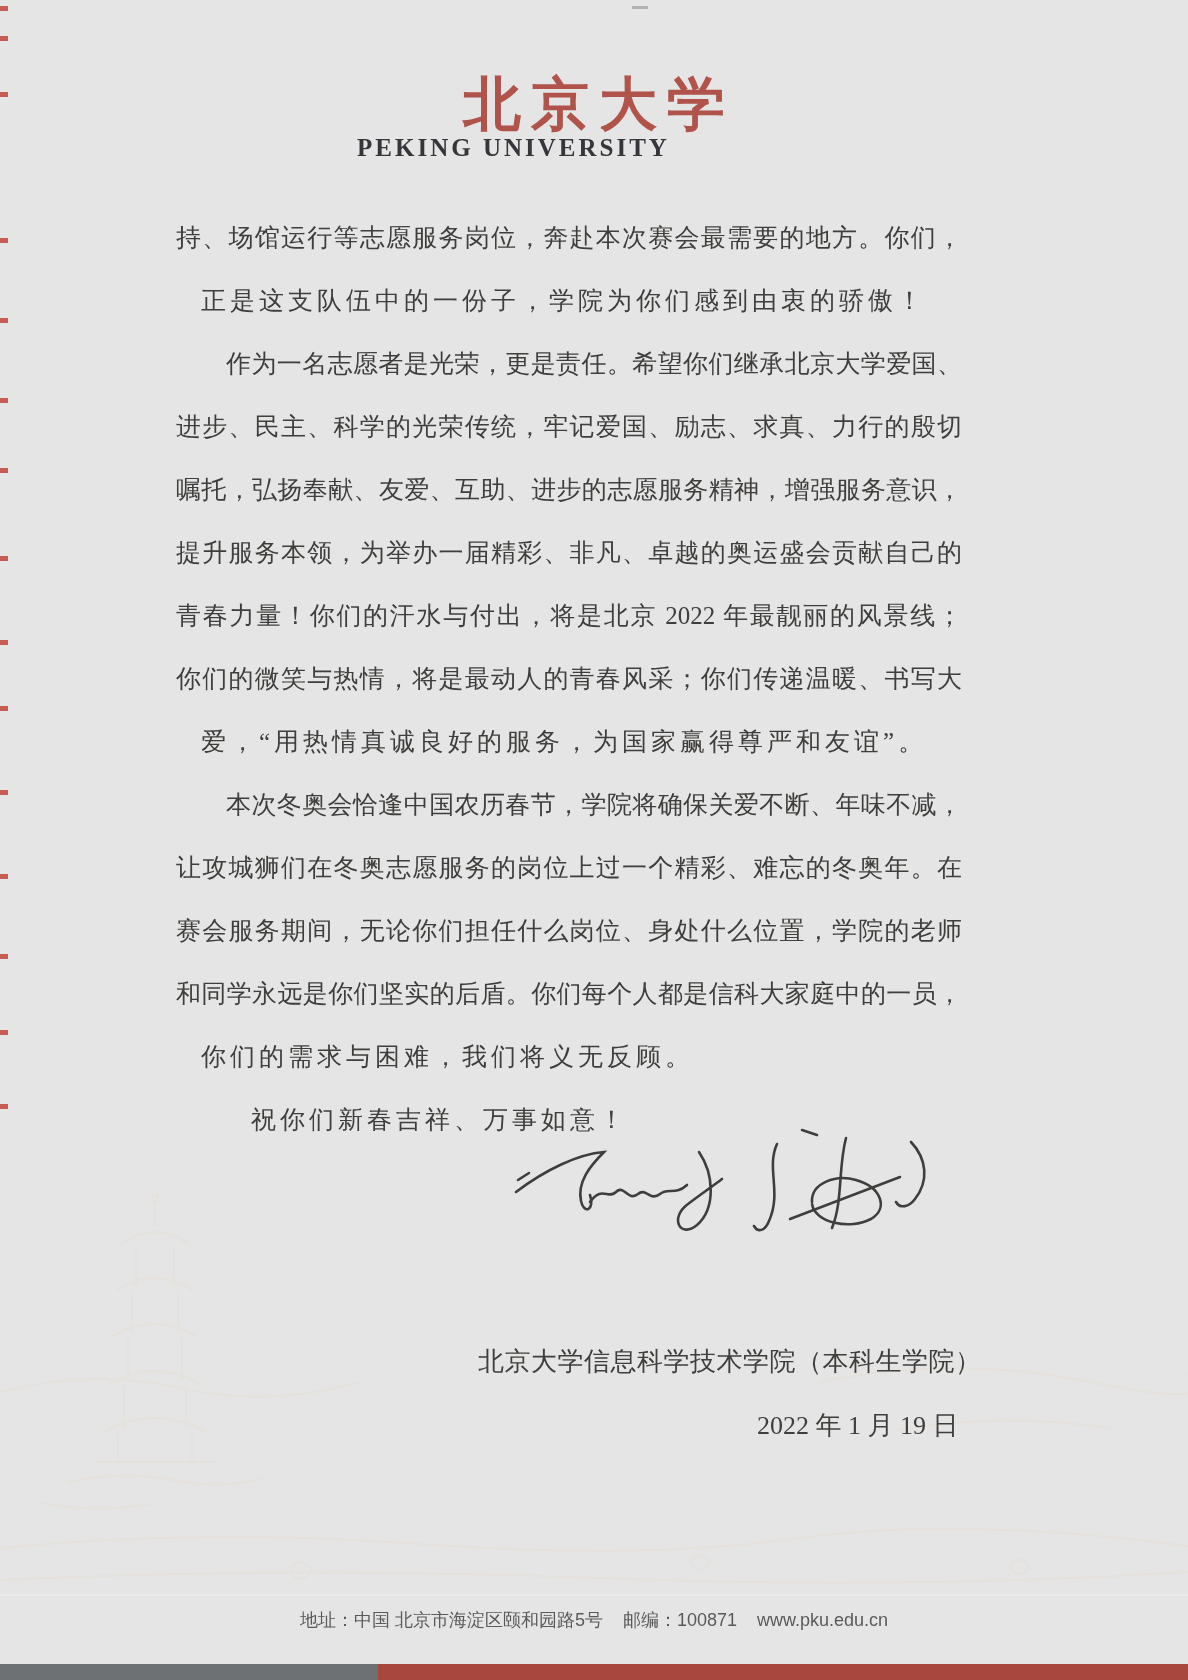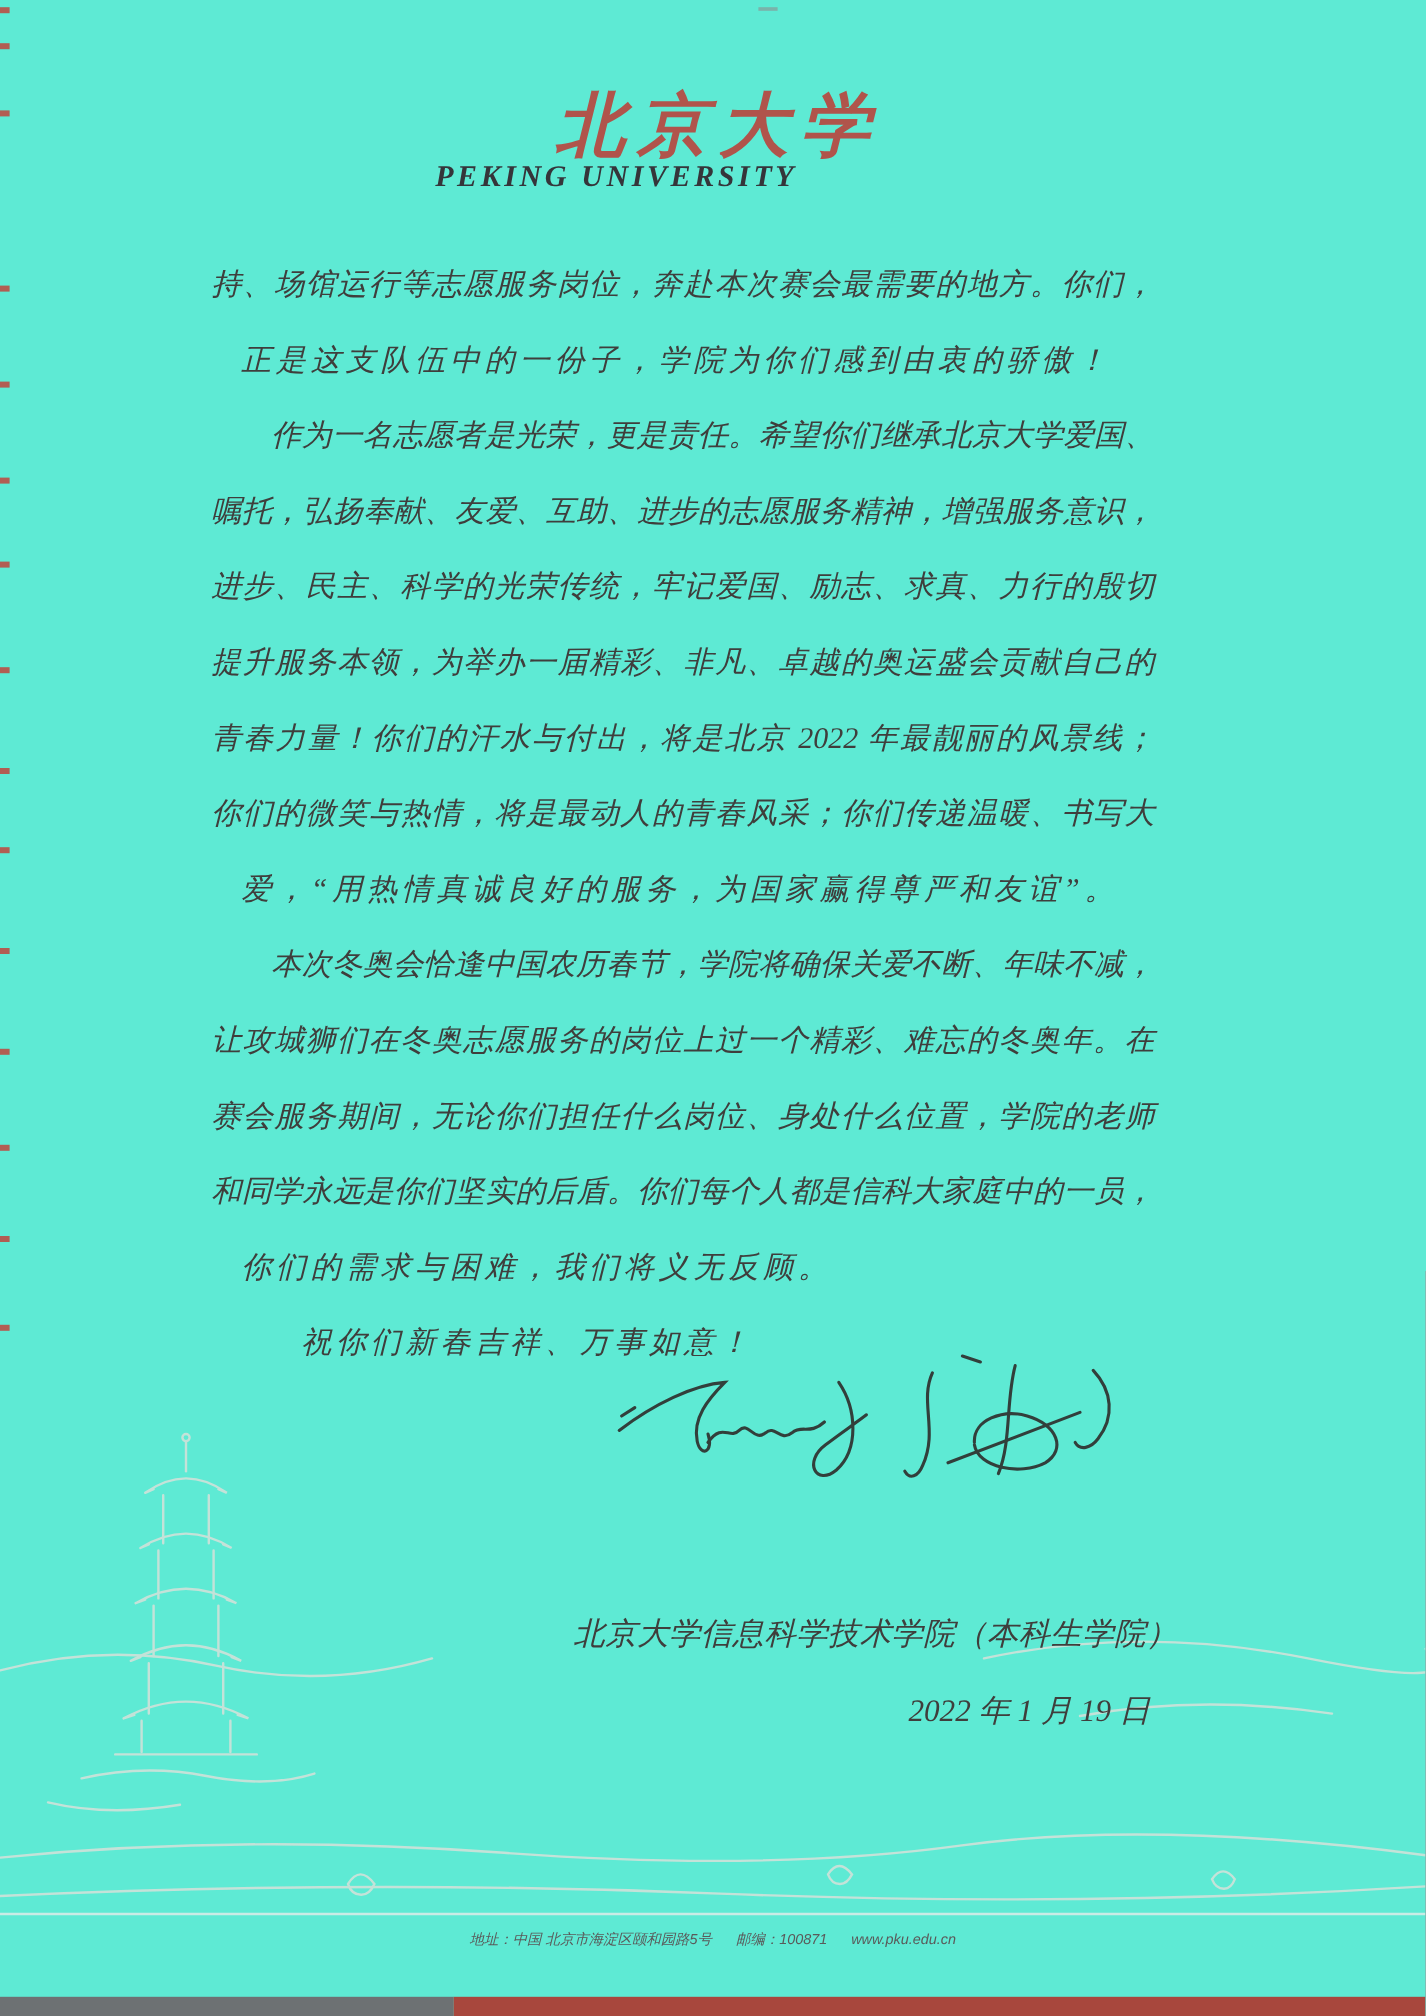--- a/index.html
+++ b/index.html
@@ -1,23 +1,22 @@
 <!DOCTYPE html>
 <html><head>
 <meta charset="utf-8">
 <style>
   html,body{margin:0;padding:0;background:#9a9a9a;}
   .page{
     position:relative;
     width:1188px;height:1680px;
     margin:0 auto;
-    background:#5eead4;
+    background:#e5e5e5;
     overflow:hidden;
     font-family:"Liberation Serif", serif;
-    font-style:italic;
   }
   
   .logo-cn{
     position:absolute;left:0;top:66px;width:1188px;
     text-align:center;
     font-size:58px;font-weight:bold;
     color:#b0544b;
     letter-spacing:10px;
     text-indent:10px;
     font-family:"Liberation Serif", serif;
@@ -59,21 +58,21 @@
   }
   .date-line{
     position:absolute;left:757px;top:1410px;
     font-size:26px;color:#3f3e3c;line-height:32px;z-index:2;
   }
   
   .footer{
     position:absolute;left:0;top:1608px;width:1188px;
     text-align:center;
     font-family:"Liberation Sans", sans-serif;
-    font-size:12px;color:#5a5a5a;z-index:2;
+    font-size:18px;color:#5a5a5a;z-index:2;
   }
   .footer span{margin:0 10px;}
   .bottom-bar{position:absolute;left:0;bottom:0;width:1188px;height:16px;display:flex;z-index:3;}
   .bar-gray{width:378px;height:100%;background:#6d7173;}
   .bar-red{flex:1;height:100%;background:#a8473d;}
   
   .edge-mark{
     position:absolute;left:0;width:8px;height:5px;
     background:#c0453c;opacity:.85;z-index:4;
   }
@@ -142,22 +141,22 @@
 
   <header>
     <div class="logo-cn">北京大学</div>
     <div class="logo-en">PEKING UNIVERSITY</div>
   </header>
 
   <main class="body-text">
     <div class="line j">持、场馆运行等志愿服务岗位，奔赴本次赛会最需要的地方。你们，</div>
     <div class="line end">正是这支队伍中的一份子，学院为你们感到由衷的骄傲！</div>
     <div class="line j ind">作为一名志愿者是光荣，更是责任。希望你们继承北京大学爱国、</div>
+    <div class="line j">进步、民主、科学的光荣传统，牢记爱国、励志、求真、力行的殷切</div>
     <div class="line j">嘱托，弘扬奉献、友爱、互助、进步的志愿服务精神，增强服务意识，</div>
-    <div class="line j">进步、民主、科学的光荣传统，牢记爱国、励志、求真、力行的殷切</div>
     <div class="line j">提升服务本领，为举办一届精彩、非凡、卓越的奥运盛会贡献自己的</div>
     <div class="line j">青春力量！你们的汗水与付出，将是北京 2022 年最靓丽的风景线；</div>
     <div class="line j">你们的微笑与热情，将是最动人的青春风采；你们传递温暖、书写大</div>
     <div class="line end">爱，“用热情真诚良好的服务，为国家赢得尊严和友谊”。</div>
     <div class="line j ind">本次冬奥会恰逢中国农历春节，学院将确保关爱不断、年味不减，</div>
     <div class="line j">让攻城狮们在冬奥志愿服务的岗位上过一个精彩、难忘的冬奥年。在</div>
     <div class="line j">赛会服务期间，无论你们担任什么岗位、身处什么位置，学院的老师</div>
     <div class="line j">和同学永远是你们坚实的后盾。你们每个人都是信科大家庭中的一员，</div>
     <div class="line end">你们的需求与困难，我们将义无反顾。</div>
     <div class="line ind end">祝你们新春吉祥、万事如意！</div>

